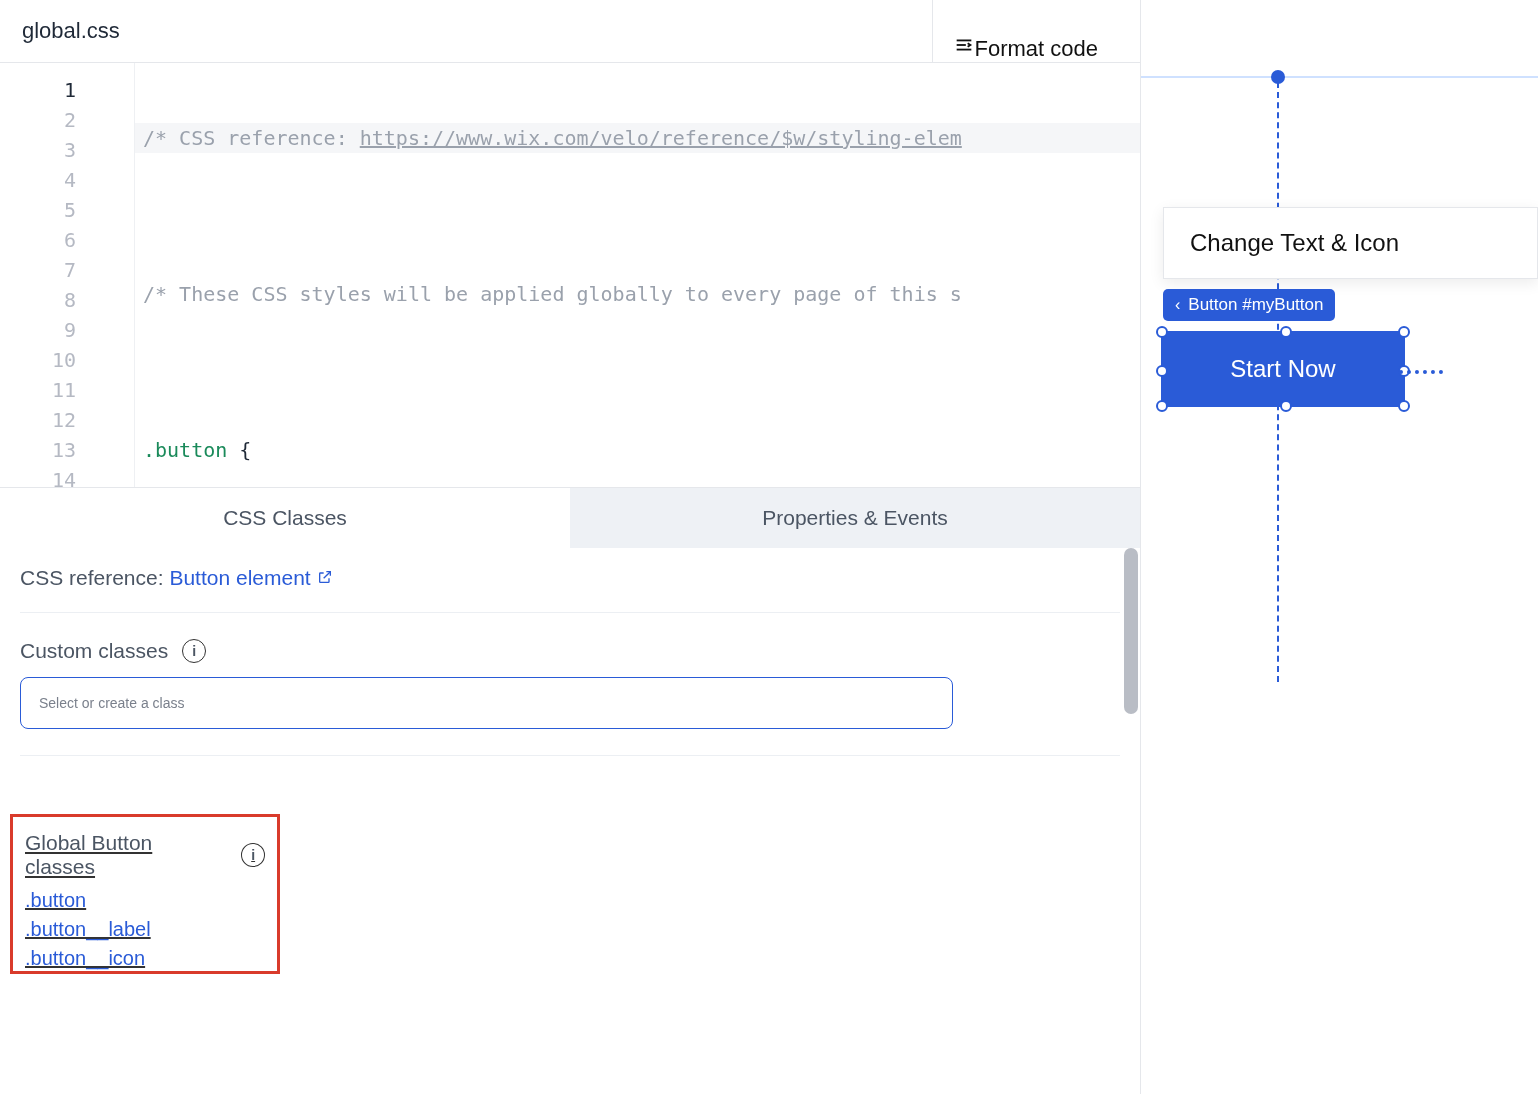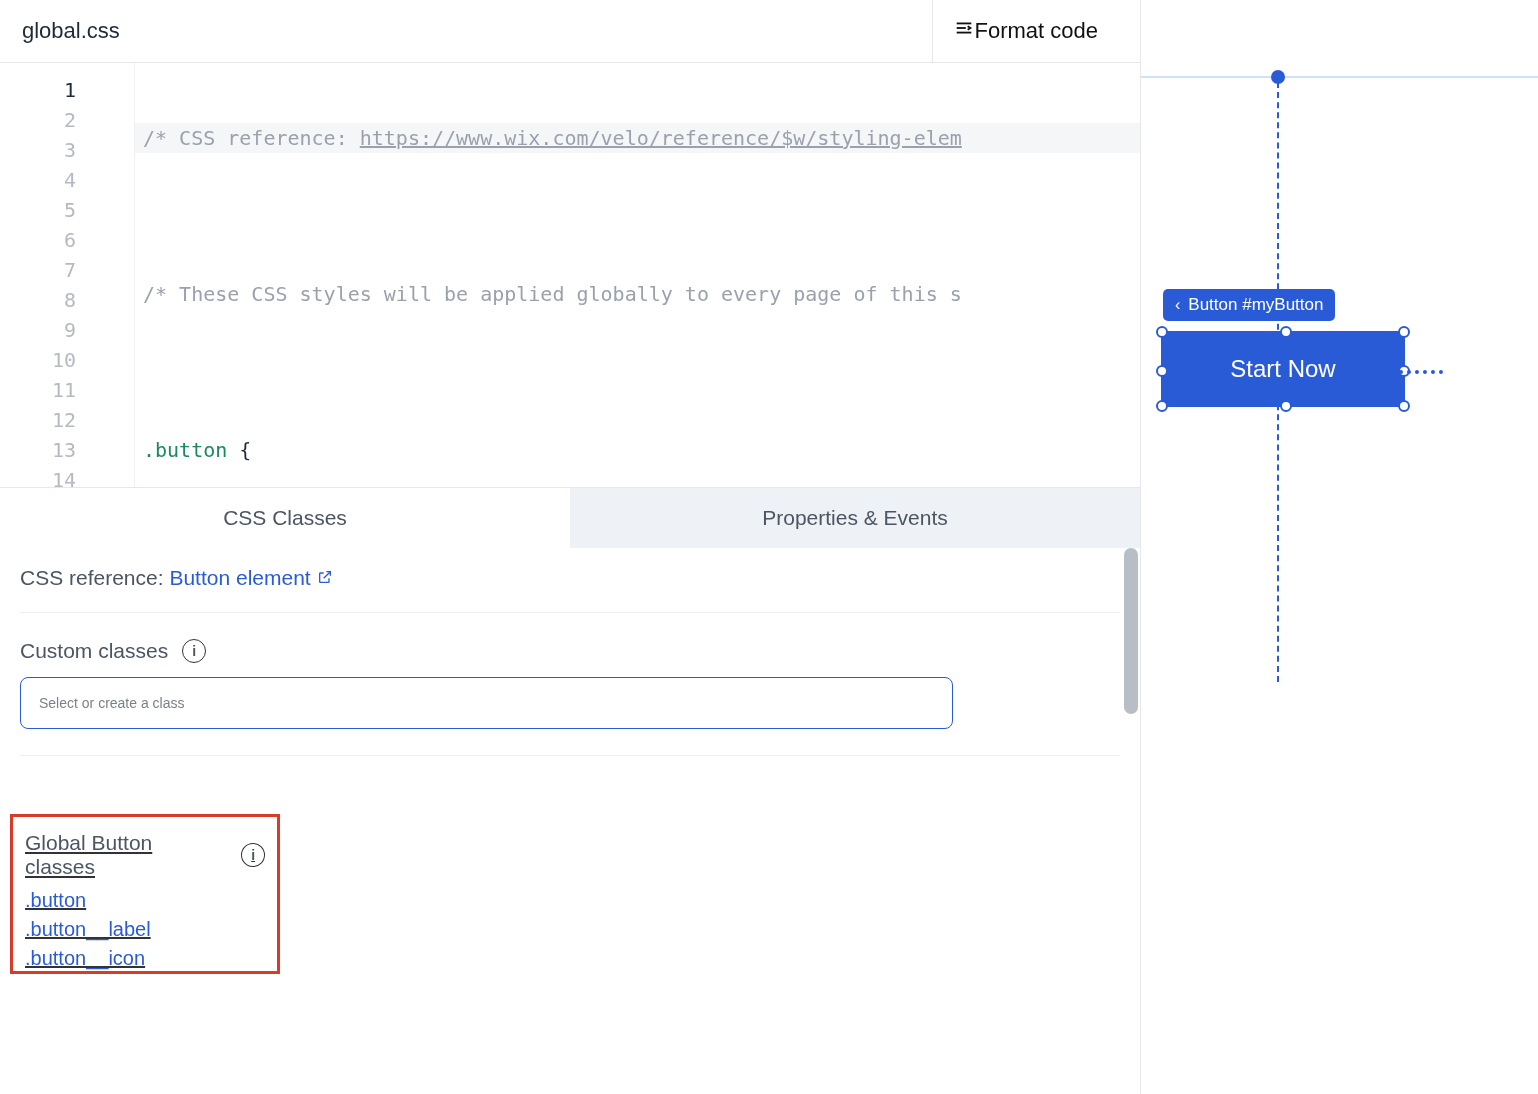--- a/index.html
+++ b/index.html
@@ -3,21 +3,21 @@
 <meta charset="utf-8">
 <style>
   * { box-sizing: border-box; margin: 0; padding: 0; }
   html, body { width: 1538px; height: 1094px; font-family: -apple-system, BlinkMacSystemFont, "Segoe UI", Helvetica, Arial, sans-serif; background:#fff; color:#333; overflow:hidden; }
   .app { display:flex; width:100%; height:100%; }
   .left-pane { width:1141px; height:100%; border-right:1px solid #e5e7eb; display:flex; flex-direction:column; position:relative; }
   .right-pane { flex:1; position:relative; background:#fff; }
   
   .topbar { height:63px; border-bottom:1px solid #e5e7eb; display:flex; align-items:center; justify-content:space-between; padding:0 22px 0 22px; }
   .file-tab { font-size:22px; color:#1f2937; }
-  .format-code { display:flex; align-items:center; font-size:22px; color:#111; padding:0 20px; height:100%; border-left:1px solid #e5e7eb; cursor:pointer; }
+  .format-code { display:flex; align-items:flex-end; font-size:22px; color:#111; padding:0 20px; height:100%; border-left:1px solid #e5e7eb; cursor:pointer; }
   .format-icon svg { width:22px; height:22px; }
   
   .editor-wrap { flex:1; display:flex; overflow:hidden; background:#fff; }
   .gutter { width:135px; background:#fff; padding-top:12px; text-align:right; border-right:1px solid #eef0f3; }
   .gutter div { height:30px; line-height:30px; font-family: "SFMono-Regular", Menlo, Consolas, monospace; font-size:20px; color:#b5b9c3; padding-right:58px; }
   .gutter div.current { color:#1f2937; }
   .code { flex:1; padding-top:12px; font-family: "SFMono-Regular", Menlo, Consolas, monospace; font-size:20px; white-space:pre; overflow:hidden; }
   .code .line { height:30px; line-height:30px; padding-left:8px; }
   .code .line.current { background:#f5f6f8; }
   .tok-comment { color:#9aa1ac; }
@@ -154,20 +154,21 @@
 
         <div class="vscrollbar"></div>
       </div>
     </div>
   </div>
 
   <div class="right-pane">
     <div class="ruler"></div>
     <div class="vguide"></div>
 
+    <div class="tooltip">Change Text &amp; Icon</div>
 
     <div class="chip">
       <span class="chev">‹</span>
       <span>Button #myButton</span>
     </div>
 
     <div class="sel-button">Start Now</div>
     <div class="sel-outline">
       <span class="handle" style="top:-7px;left:-7px"></span>
       <span class="handle" style="top:-7px;left:117px"></span>

